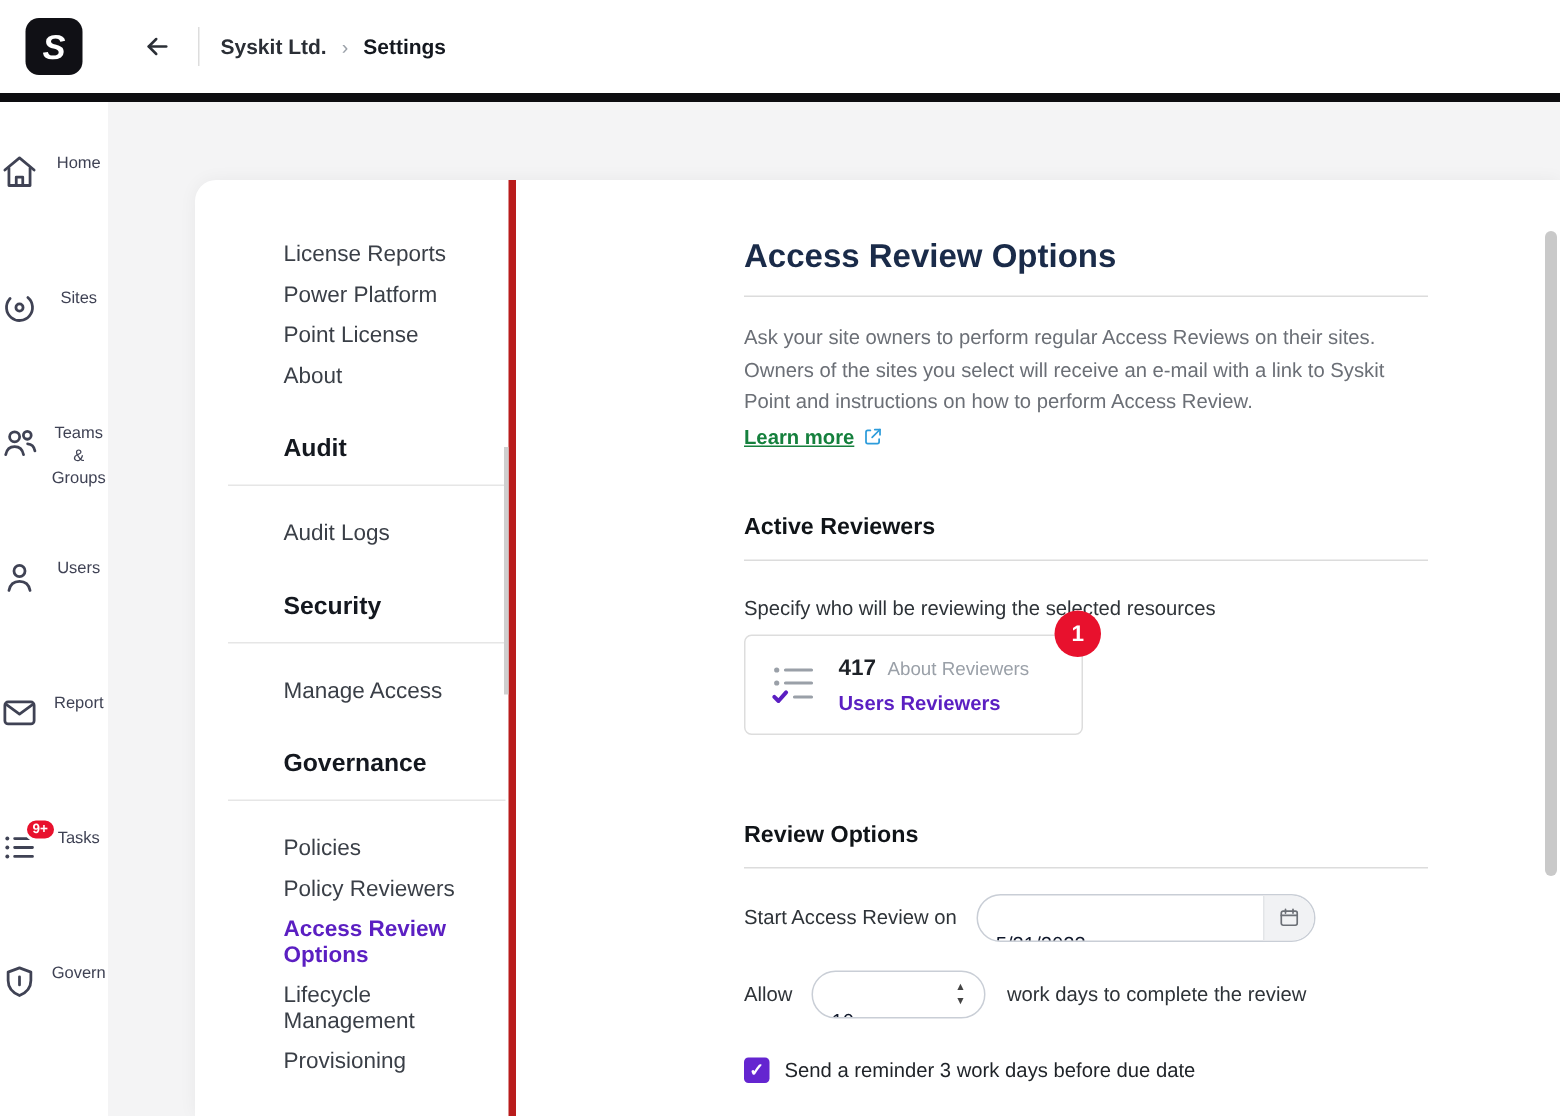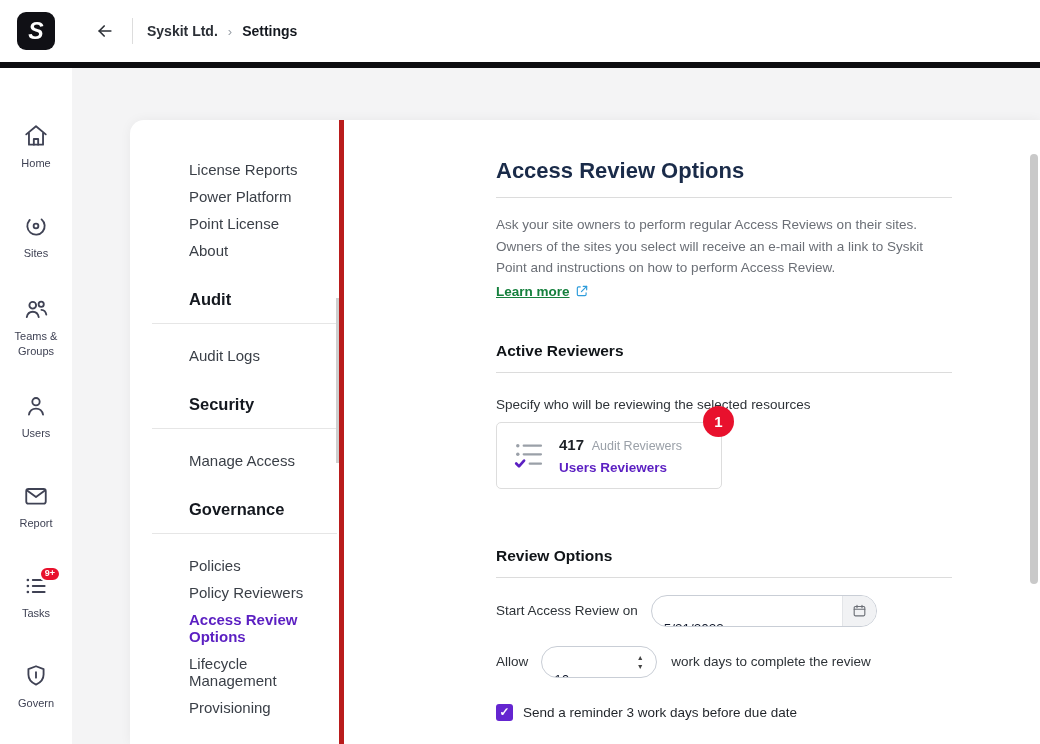--- a/index.html
+++ b/index.html
@@ -17,21 +17,21 @@
   .crumb-sep { color: #9aa0a8; font-size: 13px; }
   .crumb-current { color: #14181f; font-weight: bold; }
 
   .top-strip { height: 6px; background: #0d0d10; }
 
   
   .main { display: flex; height: 676px; }
 
   
   .sidebar { width: 72px; background: #fff; padding-top: 34px; flex-shrink: 0; }
-  .side-item { height: 90px; display: flex; flex-direction: column; align-items: center; justify-content: center; gap: 7px; cursor: pointer; }
+  .side-item { height: 90px; display: flex; flex-direction: row; justify-content: center; gap: 7px; cursor: pointer; }
   .side-item .icon-wrap { position: relative; width: 26px; height: 26px; }
   .side-item svg { display: block; }
   .side-label { font-size: 11px; color: #3f4254; text-align: center; line-height: 1.35; width: 62px; }
   .task-badge { position: absolute; top: -7px; right: -12px; background: #e8112d; color: #fff; font-size: 9px; font-weight: bold; padding: 1px 4px 2px; border-radius: 9px; border: 2px solid #fff; line-height: 1; }
 
   
   .content-area { flex: 1; background: #f4f4f5; position: relative; }
   .card { position: absolute; left: 58px; top: 52px; right: 0; bottom: 0; background: #fff; border-top-left-radius: 14px; box-shadow: 0 0 12px rgba(0,0,0,0.05); display: flex; overflow: hidden; }
 
   
@@ -242,21 +242,21 @@
           <div class="reviewer-box">
             <svg width="32" height="32" viewBox="0 0 24 24" fill="none" stroke-linecap="round" stroke-linejoin="round">
               <path d="M8 5h13M8 11.5h13M12.5 18.5H21" stroke="#9aa0a8" stroke-width="1.6"></path>
               <circle cx="3.6" cy="5" r="1.3" fill="#9aa0a8"></circle>
               <circle cx="3.6" cy="11.5" r="1.3" fill="#9aa0a8"></circle>
               <path d="M2.4 18.4l2.1 2.1 3.8-4.3" stroke="#5b1fc2" stroke-width="2"></path>
             </svg>
             <div class="reviewer-text">
               <div class="line1">
                 <span class="rev-count">417</span>
-                <span class="rev-count-label">Audit Reviewers</span>
+                <span class="rev-count-label">About Reviewers</span>
               </div>
               <div class="edit-link">Users Reviewers</div>
             </div>
             <div class="annotation-badge">1</div>
           </div>
 
           <h2 class="section-heading review-options-heading">Review Options</h2>
 
           <div class="form-row">
             <span class="form-label">Start Access Review on</span>

